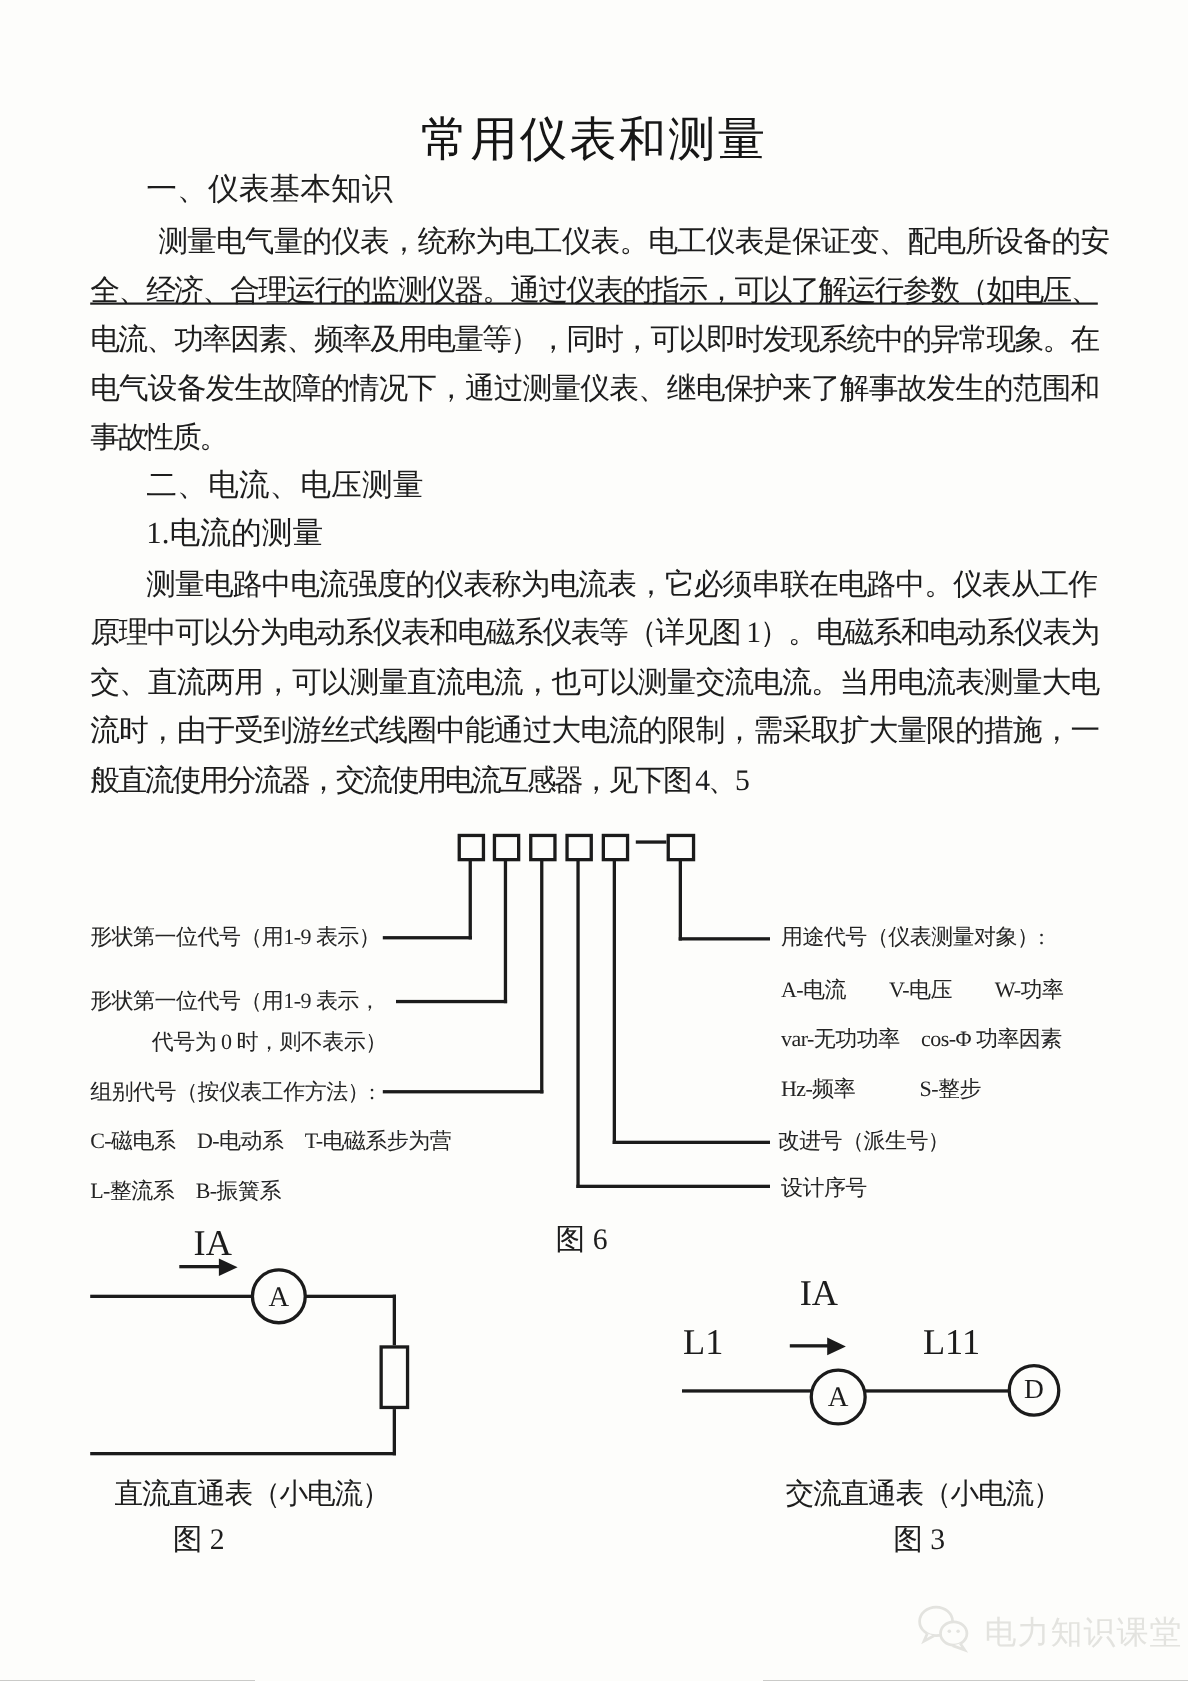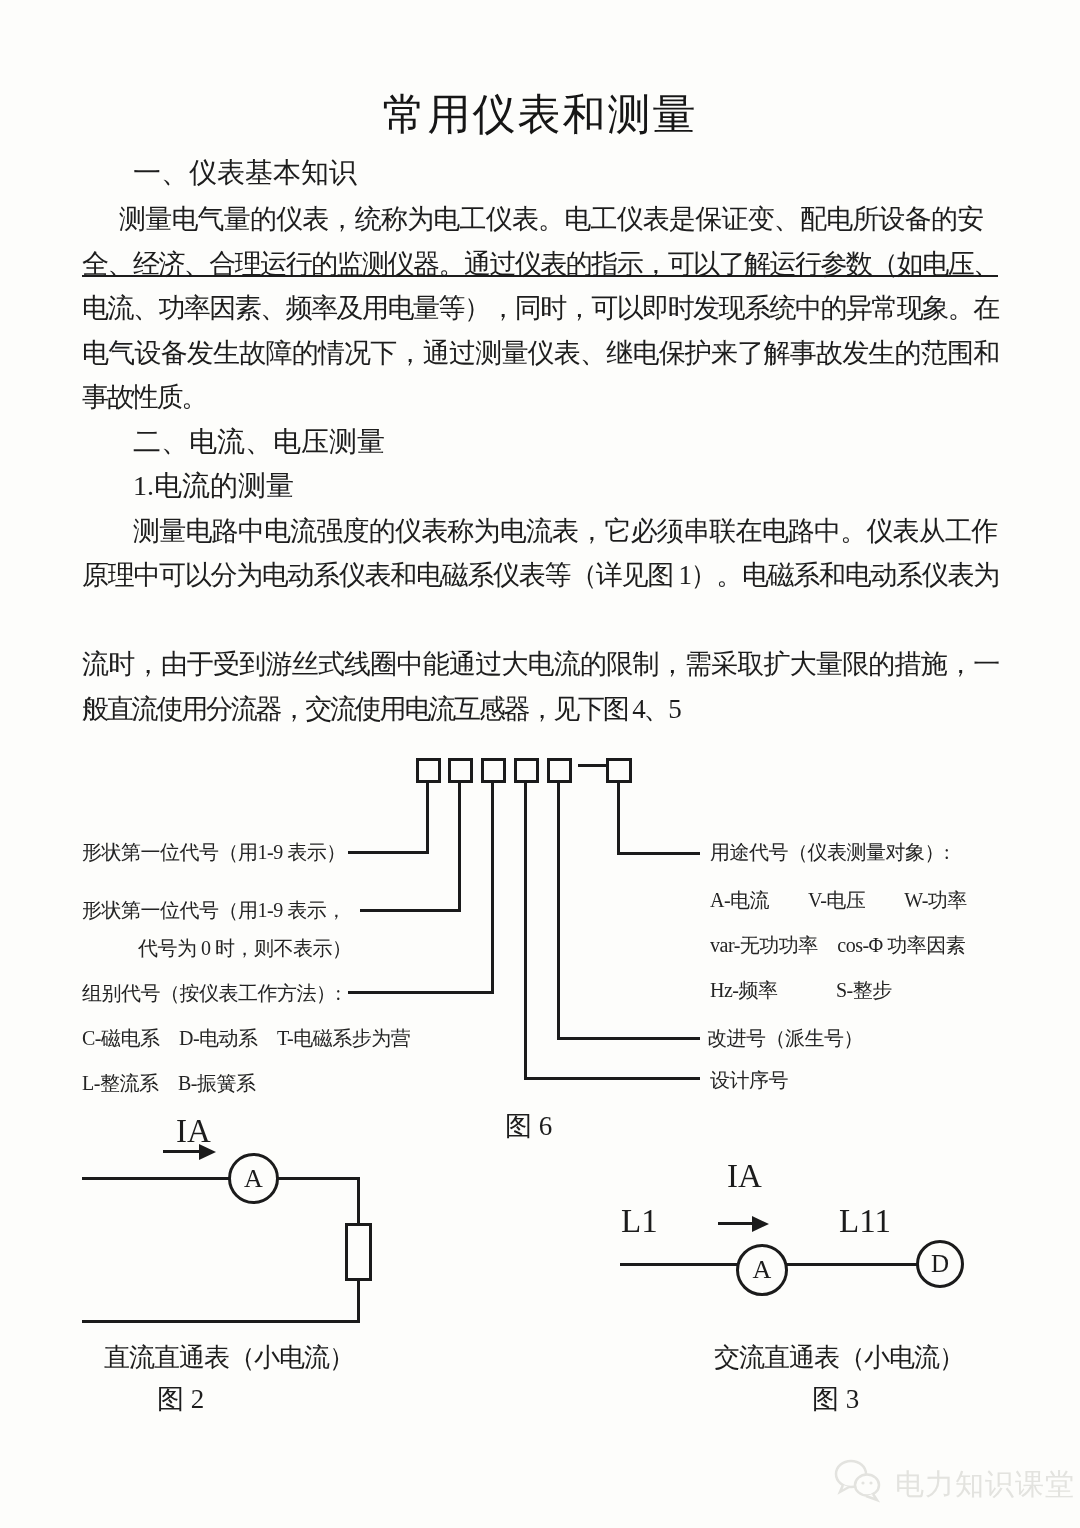--- a/index.html
+++ b/index.html
@@ -7,21 +7,21 @@
     position:relative;
     width:1080px;height:1528px;
     margin:0 auto;
     background:#fdfdfb;
     font-family:"Liberation Serif","DejaVu Serif",serif;
     color:#1c1c1c;
     overflow:hidden;
   }
   .abs{position:absolute;}
   .title{
-    left:0;top:86px;width:1080px;
+    left:0;top:98px;width:1080px;
     text-align:center;
     font-size:43px;letter-spacing:2px;
     color:#161616;white-space:nowrap;
   }
   .tline{
     font-size:27px;letter-spacing:-2.2px;
     color:#1d1d1d;white-space:nowrap;line-height:32px;
   }
   .just{
     white-space:normal;
@@ -66,31 +66,32 @@
 </style>
 </head>
 <body>
 
 <div class="page">
 
   <div class="abs title">常用仪表和测量</div>
 
   <div class="abs tline" style="left:133px;top:157px;font-size:28px;letter-spacing:0;">一、仪表基本知识</div>
 
-  <div class="abs tline just" style="left:119px;top:203px;width:863px;">测量电气量的仪表，统称为电工仪表。电工仪表是保证变、配电所设备的安</div>
+  <div class="abs tline just" style="left:144px;top:203px;width:863px;">测量电气量的仪表，统称为电工仪表。电工仪表是保证变、配电所设备的安</div>
   <div class="abs tline just" style="left:82px;top:248px;width:916px;text-decoration:underline;">全、经济、合理运行的监测仪器。通过仪表的指示，可以了解运行参数（如电压、</div>
   <div class="abs tline just" style="left:82px;top:292px;width:916px;">电流、功率因素、频率及用电量等），同时，可以即时发现系统中的异常现象。在</div>
   <div class="abs tline just" style="left:82px;top:337px;width:916px;">电气设备发生故障的情况下，通过测量仪表、继电保护来了解事故发生的范围和</div>
   <div class="abs tline" style="left:82px;top:381px;">事故性质。</div>
 
   <div class="abs tline" style="left:133px;top:426px;font-size:28px;letter-spacing:0;">二、电流、电压测量</div>
   <div class="abs tline" style="left:133px;top:470px;font-size:28px;letter-spacing:0;">1.电流的测量</div>
 
   <div class="abs tline just" style="left:133px;top:515px;width:863px;">测量电路中电流强度的仪表称为电流表，它必须串联在电路中。仪表从工作</div>
   <div class="abs tline just" style="left:82px;top:559px;width:916px;">原理中可以分为电动系仪表和电磁系仪表等（详见图 1）。电磁系和电动系仪表为</div>
+  <div class="abs tline just" style="left:82px;top:604px;width:916px;">交、直流两用，可以测量直流电流，也可以测量交流电流。当用电流表测量大电</div>
   <div class="abs tline just" style="left:82px;top:648px;width:916px;">流时，由于受到游丝式线圈中能通过大电流的限制，需采取扩大量限的措施，一</div>
   <div class="abs tline" style="left:82px;top:693px;">般直流使用分流器，交流使用电流互感器，见下图 4、5</div>
 
   <div class="abs box" style="left:416px;top:758px;"></div>
   <div class="abs box" style="left:448px;top:758px;"></div>
   <div class="abs box" style="left:481px;top:758px;"></div>
   <div class="abs box" style="left:514px;top:758px;"></div>
   <div class="abs box" style="left:547px;top:758px;"></div>
   <div class="abs ln" style="left:578px;top:764px;width:28px;height:3px;"></div>
   <div class="abs box" style="left:606px;top:758px;width:20px;"></div>

